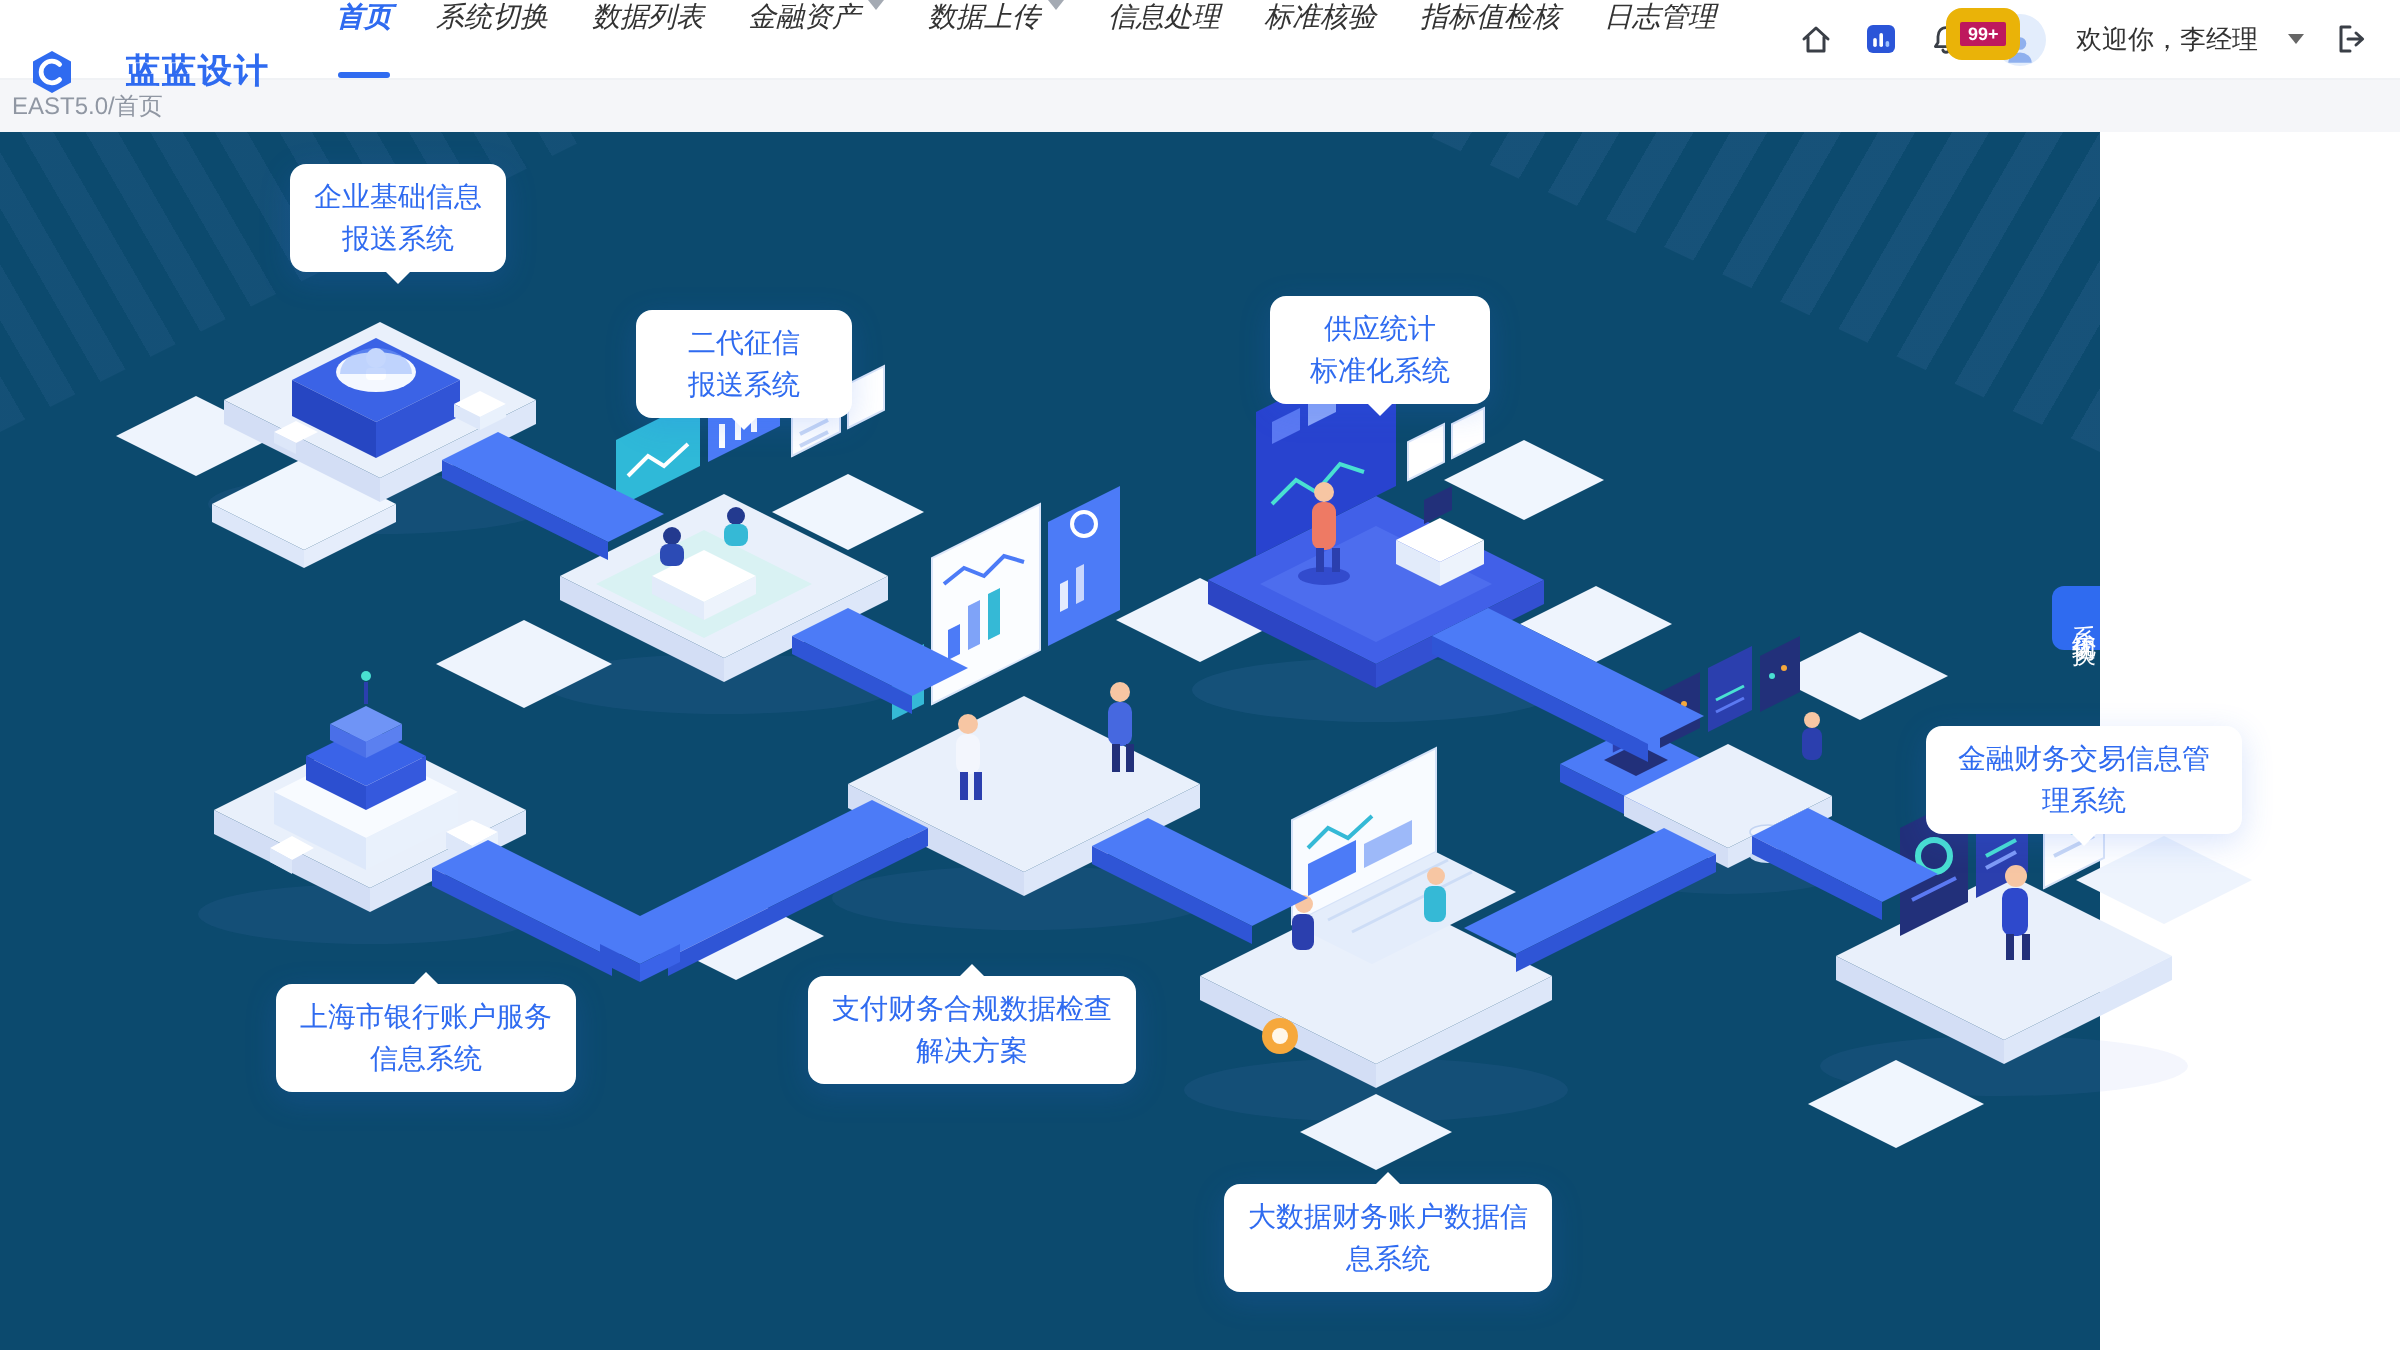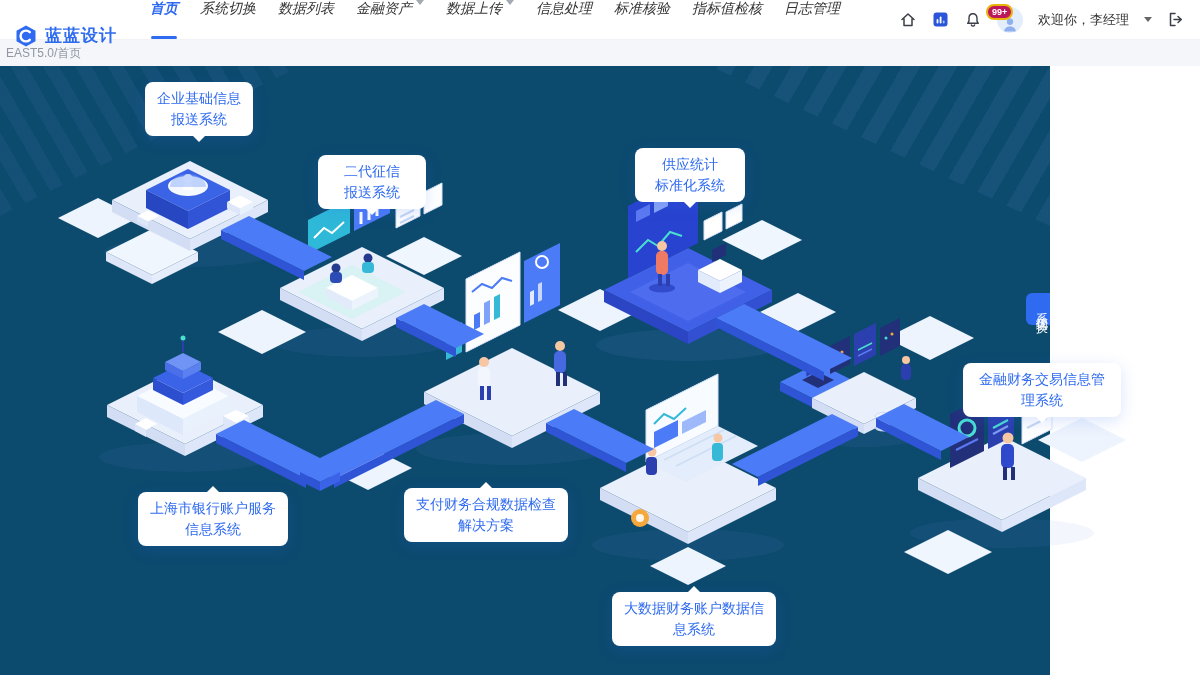--- a/index.html
+++ b/index.html
@@ -1,29 +1,29 @@
 <!DOCTYPE html>
 <html><head>
 <meta charset="utf-8">
 <style>
   html,body{margin:0;padding:0;}
   body{width:1200px;height:675px;overflow:hidden;background:#fff;font-family:"Liberation Sans",sans-serif;}
   
   .topbar{height:40px;display:flex;align-items:center;background:#fff;border-bottom:1px solid #f0f2f5;position:relative;z-index:10;padding:0 16px 0 14px;box-sizing:border-box;}
-  .logo{display:flex;align-items:center;gap:7px;margin-right:22px;cursor:pointer;margin-top:32px;}
+  .logo{display:flex;align-items:center;gap:25px;margin-right:22px;cursor:pointer;margin-top:32px;}
   .logo-text{color:#2f6bf0;font-size:17px;font-weight:bold;letter-spacing:1px;white-space:nowrap;}
   .nav{display:flex;align-items:center;height:100%;}
   .nav-item{position:relative;display:flex;align-items:flex-start;gap:4px;height:100%;padding:0 11px;font-size:14px;color:#333;cursor:pointer;text-decoration:none;white-space:nowrap;font-style:italic;}
   .nav-item.active{color:#2f6bf0;font-weight:bold;}
   .nav-item.active::after{content:"";position:absolute;bottom:0;left:50%;transform:translateX(-50%);width:26px;height:3px;border-radius:2px;background:#2f6bf0;}
   .caret{width:0;height:0;border-left:4px solid transparent;border-right:4px solid transparent;border-top:5px solid #a4aab3;display:inline-block;}
   .caret.dark{border-top-color:#666;}
   .topbar-right{margin-left:auto;display:flex;align-items:center;gap:15px;}
   .icon-btn{position:relative;display:inline-flex;align-items:center;cursor:pointer;}
-  .badge{position:absolute;top:-7px;left:22px;background:#be185d;color:#fff;font-size:9px;font-style:normal;line-height:12px;padding:0 4px;border-radius:8px;border:2px solid #eab308;font-weight:bold;white-space:nowrap;}
+  .badge{position:absolute;top:-7px;left:9px;background:#be185d;color:#fff;font-size:9px;font-style:normal;line-height:12px;padding:0 4px;border-radius:8px;border:7px solid #eab308;font-weight:bold;white-space:nowrap;}
   .avatar{width:26px;height:26px;border-radius:50%;background:#e3edfc;display:flex;align-items:flex-end;justify-content:center;cursor:pointer;overflow:hidden;}
   .welcome{font-size:13px;color:#333;cursor:pointer;white-space:nowrap;}
   
   .breadcrumb-bar{height:26px;background:#f5f6f9;display:flex;align-items:center;padding:0 6px;}
   .breadcrumb{font-size:12px;color:#9097a3;}
   
   .stage{position:relative;width:1050px;height:609px;background:#0c4a6e;}
   .deco-left{position:absolute;left:0;top:0;width:300px;height:150px;background:repeating-linear-gradient(60deg,rgba(130,160,230,.07) 0 14px,transparent 14px 28px);clip-path:polygon(0 0,100% 0,0 100%);pointer-events:none;}
   .deco-right{position:absolute;right:0;top:0;width:340px;height:160px;background:repeating-linear-gradient(-60deg,rgba(130,160,230,.09) 0 16px,transparent 16px 32px);clip-path:polygon(100% 0,0 0,100% 100%);pointer-events:none;}
   .stage-svg{position:absolute;left:0;top:0;}

